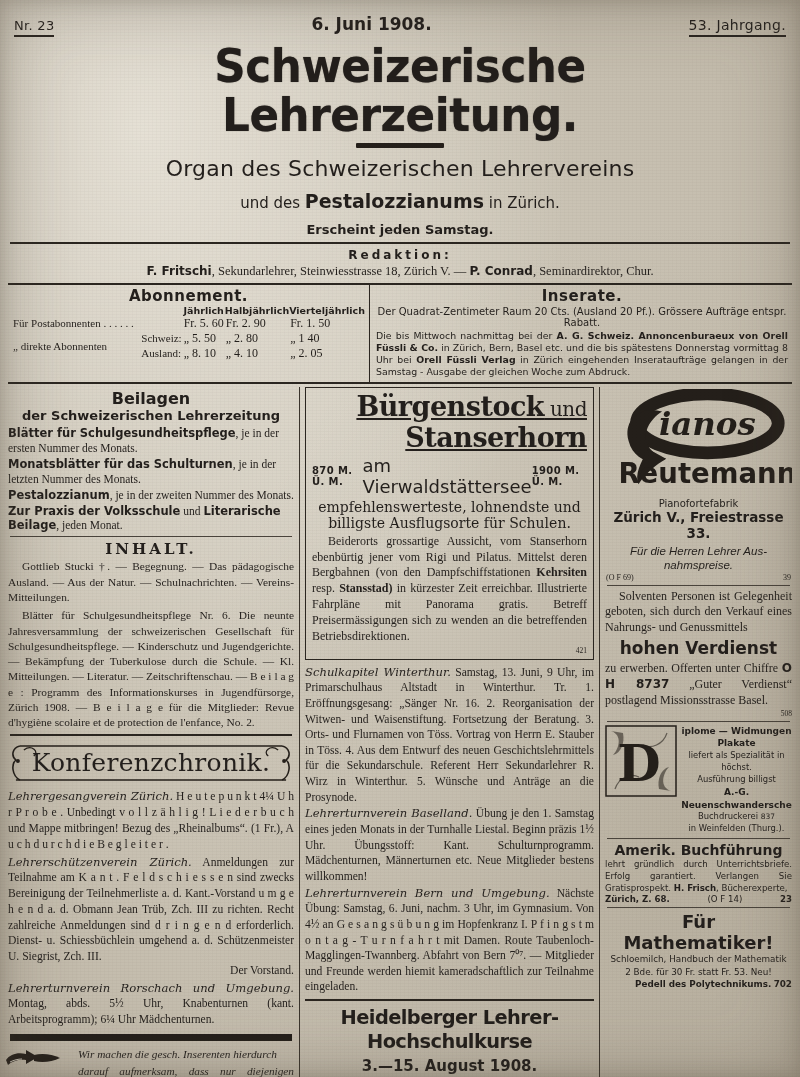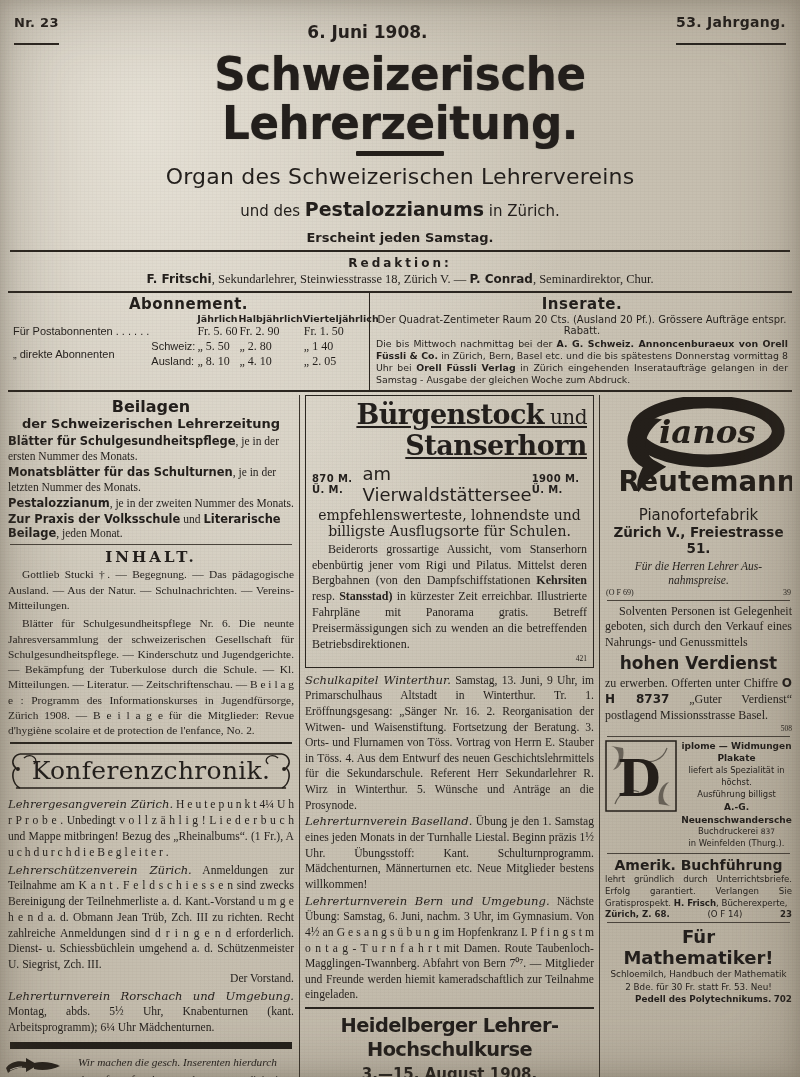--- a/index.html
+++ b/index.html
@@ -27,22 +27,22 @@
     mix-blend-mode:multiply;
   }
   .vignette{
     position:absolute;inset:0;pointer-events:none;
     box-shadow:inset 0 0 70px rgba(80,70,55,.35), inset 0 0 18px rgba(80,70,55,.25);
   }
   .sheet{position:absolute;inset:0;padding:0 8px;box-sizing:border-box;}
 
   
   .topline{display:flex;align-items:flex-end;justify-content:space-between;padding:14px 6px 0 6px;}
-  .issue,.volume{font-family:"DejaVu Sans",sans-serif;font-weight:bold;font-size:14px;letter-spacing:.3px;
-    border-bottom:2px solid #2a2520;padding-bottom:13px;}
+  .issue,.volume{font-family:"DejaVu Sans",sans-serif;font-weight:normal;font-size:14px;letter-spacing:.3px;
+    border-bottom:2px solid #2a2520;padding-bottom:2px;}
   .issue{font-size:13px;}
   .dateline{font-family:"DejaVu Sans",sans-serif;font-weight:bold;font-size:17px;padding-bottom:3px;}
 
   
   .masthead{text-align:center;margin-top:4px;}
   .paper-title{
     font-family:"DejaVu Sans",sans-serif;font-weight:bold;
     font-size:47px;letter-spacing:-0.5px;line-height:1.05;
     transform:scaleX(.93);
     text-shadow:0 0 1px rgba(30,25,20,.6);
@@ -61,21 +61,21 @@
   .redaktion b{font-family:"DejaVu Sans",sans-serif;font-size:12px;}
 
   
   .twocol{display:flex;border-top:2px solid #2b2620;border-bottom:2px solid #2b2620;}
   .abo{width:362px;padding:2px 4px 4px 4px;box-sizing:border-box;border-right:1px solid #2b2620;}
   .ins{flex:1;padding:2px 4px 4px 6px;box-sizing:border-box;}
   .sec-h{text-align:center;font-family:"DejaVu Sans",sans-serif;font-weight:bold;font-size:15px;letter-spacing:.5px;}
   table.abotab{width:100%;border-collapse:collapse;font-size:11.5px;}
   table.abotab th{font-family:"DejaVu Sans",sans-serif;font-size:9.5px;font-weight:bold;padding:0;text-align:center;}
   table.abotab td{padding:0 1px;white-space:nowrap;}
-  .lbl{font-family:Liberation Sans, sans-serif;font-size:11px;}
+  .lbl{font-family:Liberation Serif, serif;font-size:11px;}
   .num{text-align:left;font-size:12px;}
   .ins-rate{text-align:center;font-family:"DejaVu Sans",sans-serif;font-size:10px;margin:1px 0 2px 0;}
   .ins-body{text-align:justify;font-family:"DejaVu Sans",sans-serif;font-size:9.4px;line-height:1.28;}
   .ins-body b{font-weight:bold;}
 
   
   .body3{display:flex;margin-top:3px;height:690px;}
   .col{box-sizing:border-box;}
   .colL{width:292px;padding-right:5px;border-right:1px solid #3a342c;}
   .colM{width:300px;padding:0 5px;border-right:1px solid #3a342c;}
@@ -125,23 +125,23 @@
   .ent .who{font-style:italic;font-family:"DejaVu Serif",serif;}
 
   .heid{border-top:2px solid #2b2620;border-bottom:1px solid #2b2620;padding:4px 2px 3px 2px;margin-top:4px;}
   .heid-t{text-align:center;font-family:"DejaVu Sans",sans-serif;font-weight:bold;font-size:20px;letter-spacing:-.6px;transform:scaleX(.97);}
   .heid-d{text-align:center;font-family:"DejaVu Sans",sans-serif;font-weight:bold;font-size:15px;margin:4px 0 3px 0;}
 
   
   .piano{text-align:center;padding-top:2px;}
   .piano-logo{position:relative;height:108px;}
   .piano-logo svg{width:100%;height:100%;display:block;}
-  .piano-f{font-family:"DejaVu Sans",sans-serif;font-size:15px;margin-top:1px;}
+  .piano-f{font-family:"DejaVu Sans",sans-serif;font-size:10px;margin-top:1px;}
   .piano-a{font-family:"DejaVu Sans",sans-serif;font-weight:bold;font-size:13.5px;}
-  .piano-it{font-style:italic;font-family:Liberation Serif, serif;font-size:11.5px;line-height:1.25;margin-top:3px;text-align:center;}
+  .piano-it{font-style:italic;font-family:Liberation Sans, sans-serif;font-size:11.5px;line-height:1.25;margin-top:3px;text-align:center;}
   .piano-meta{display:flex;justify-content:space-between;font-size:8px;padding:0 1px;}
 
   .verd{text-align:justify;font-size:12px;line-height:1.32;text-indent:14px;margin-top:3px;}
   .verd-big{text-align:center;font-family:"DejaVu Sans",sans-serif;font-weight:bold;font-size:17px;margin:2px 0;text-indent:0;}
   .verd b{font-family:"DejaVu Sans",sans-serif;font-weight:bold;}
   .rno{text-align:right;font-size:7.5px;}
 
   .dipl{display:flex;gap:4px;align-items:flex-start;margin-top:3px;}
   .dropcap{width:72px;height:72px;flex:none;}
   .dropcap svg{width:100%;height:100%;display:block;}
@@ -310,21 +310,21 @@
         <div class="piano-logo">
           <svg viewBox="0 0 190 108">
             <ellipse cx="104" cy="34" rx="72" ry="30" fill="none" stroke="#241f1a" stroke-width="13"></ellipse>
             <path d="M58 22 C36 16 18 30 24 52 C29 72 50 78 62 70 C48 66 38 54 42 42 C45 32 52 26 58 22 Z" fill="#241f1a"></path>
             <path d="M44 60 C36 74 30 86 34 96 C40 86 52 76 62 70 Z" fill="#241f1a"></path>
             <text x="104" y="46" font-family="DejaVu Serif, serif" font-style="italic" font-weight="bold" font-size="33" fill="#241f1a" text-anchor="middle">ianos</text>
             <text x="104" y="95" font-family="DejaVu Sans, sans-serif" font-weight="bold" font-size="28" fill="#241f1a" text-anchor="middle">Reutemann</text>
           </svg>
         </div>
         <div class="piano-f">Pianofortefabrik</div>
-        <div class="piano-a">Zürich V., Freiestrasse 51.</div>
+        <div class="piano-a">Zürich V., Freiestrasse 33.</div>
         <div class="piano-it">
           <span>Für die Herren Lehrer Aus-</span><br>
           <span>nahmspreise.</span>
         </div>
         <div class="piano-meta">
           <span>(O F 69)</span>
           <span>39</span>
         </div>
       </div>
       <hr class="thin">

